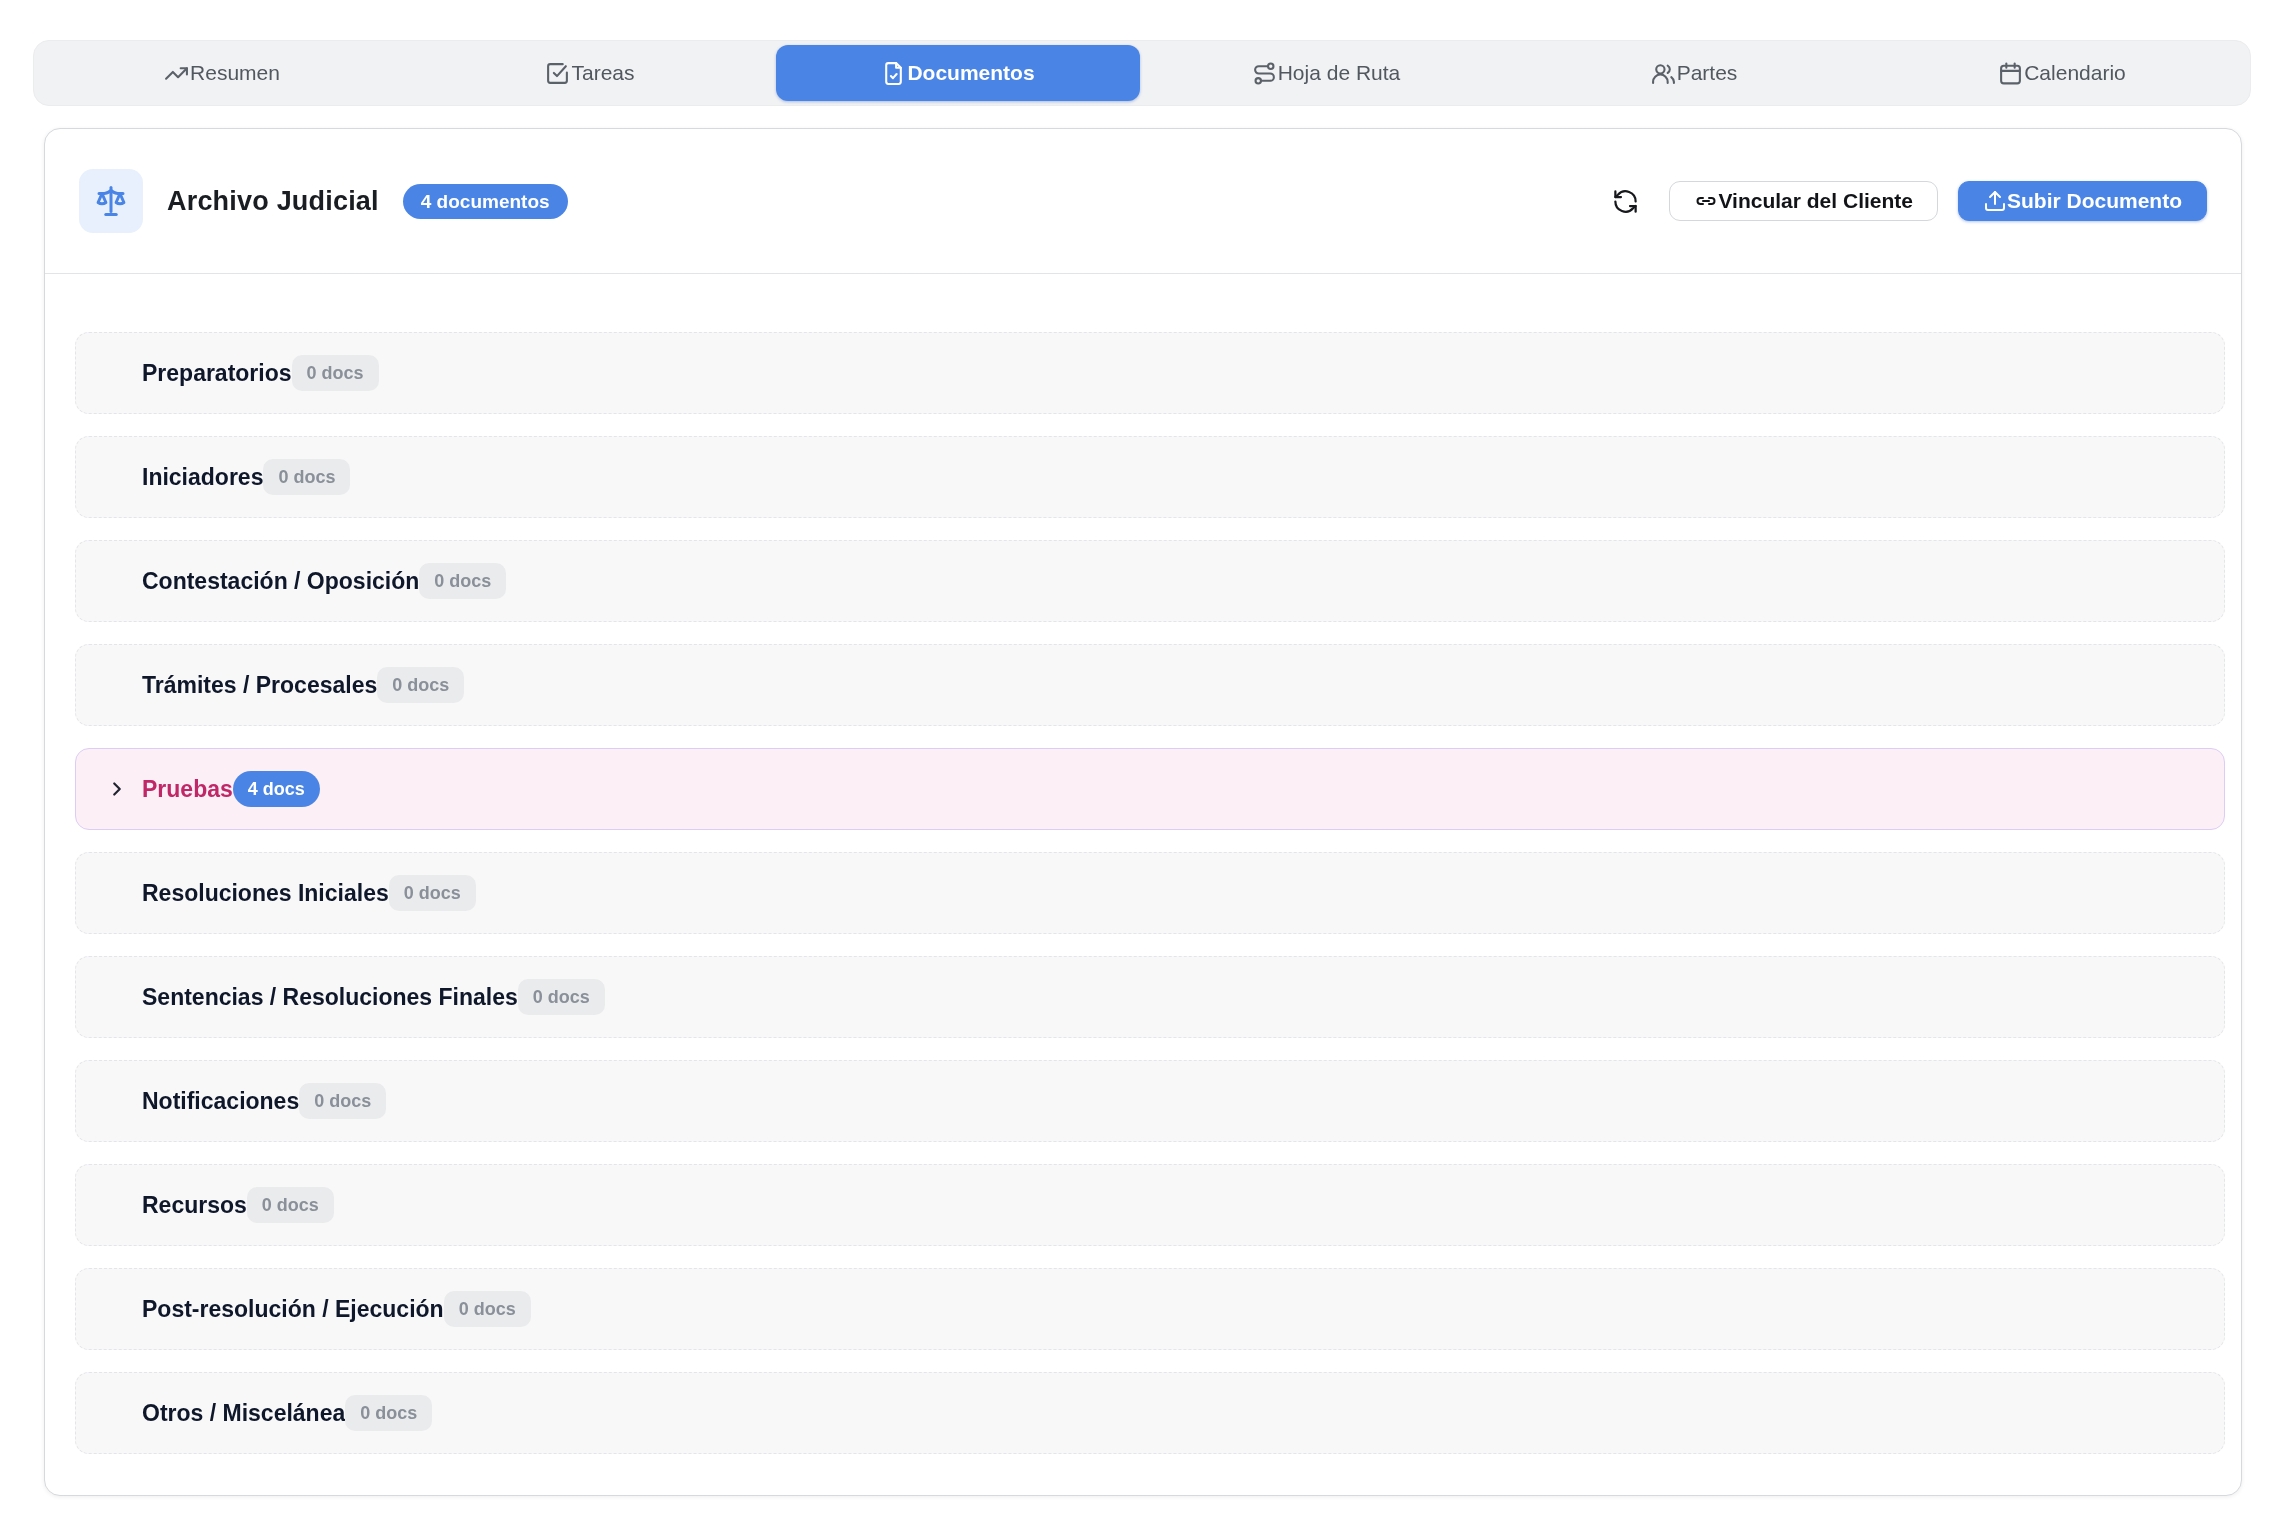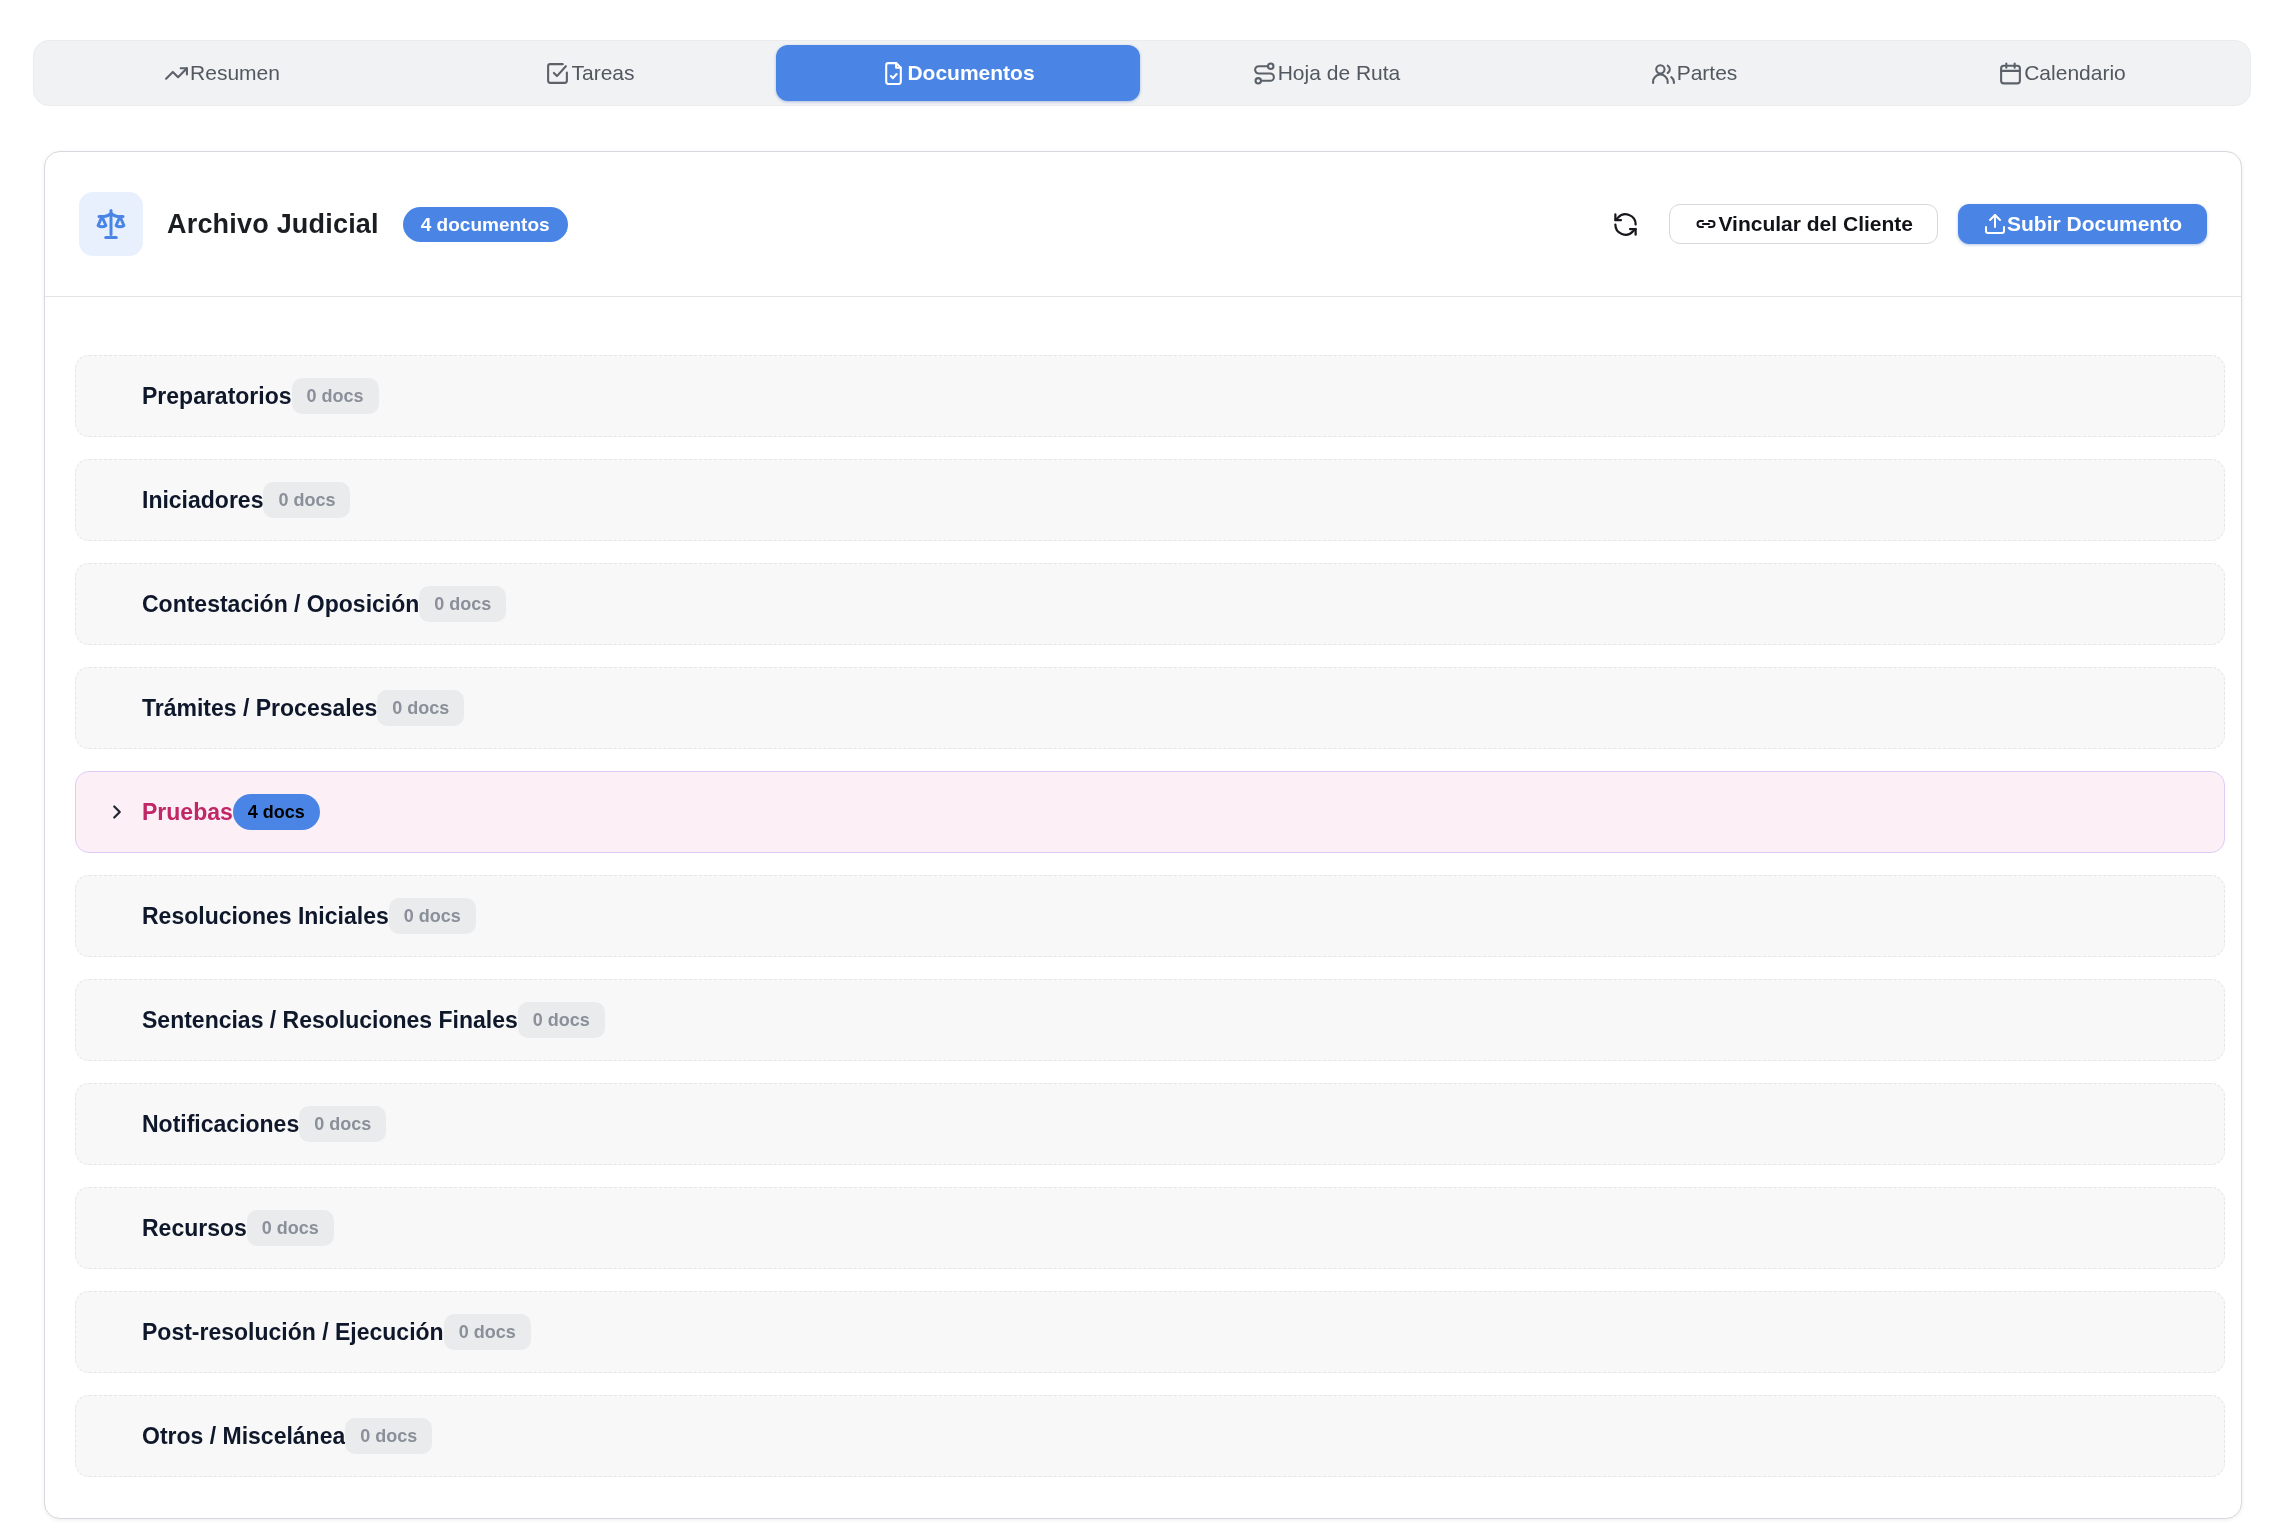--- a/index.html
+++ b/index.html
@@ -18,21 +18,21 @@
     font-family: inherit; font-size: 21px; font-weight: 500; color: #525860;
     border-radius: 12px; cursor: pointer; white-space: nowrap;
   }
   .tab svg { width: 25px; height: 25px; stroke: #5b6169; }
   .tab.active { background: #4a85e6; color: #ffffff; font-weight: 600;
     box-shadow: 0 1px 3px rgba(40,90,180,.35); }
   .tab.active svg { stroke: #ffffff; }
 
   
   .card {
-    position: absolute; left: 44px; top: 151px; width: 2198px; height: 1368px;
+    position: absolute; left: 44px; top: 128px; width: 2198px; height: 1368px;
     background: #ffffff; border: 1px solid #d6d9dd; border-radius: 16px;
     box-shadow: 0 1px 4px rgba(0,0,0,.07); overflow: hidden;
     display: flex; flex-direction: column;
   }
   .card-header {
     height: 145px; flex: 0 0 auto; padding: 0 34px;
     display: flex; align-items: center; justify-content: space-between;
     border-bottom: 1px solid #e2e4e8;
   }
   .header-left { display: flex; align-items: center; gap: 24px; }
@@ -81,21 +81,21 @@
   }
   .cat-row.active {
     background: #fdeff6; border: 1px solid #dccdf6; padding-left: 30px;
   }
   .cat-row.active .chev {
     width: 22px; height: 22px; margin-right: 14px; flex: 0 0 auto;
     display: flex; align-items: center; justify-content: center;
   }
   .cat-row.active .chev svg { width: 22px; height: 22px; stroke: #1f2430; }
   .cat-row.active .cat-label { color: #c02767; font-weight: 700; }
-  .cat-row.active .cat-badge { background: #4a85e6; color: #000000; border-radius: 999px; }
+  .cat-row.active .cat-badge { background: #4a85e6; color: #ffffff; border-radius: 999px; }
 </style>
 </head>
 <body>
 
 <nav class="tabbar">
   <button class="tab">
     <svg viewBox="0 0 24 24" fill="none" stroke-width="2" stroke-linecap="round" stroke-linejoin="round">
         <polyline points="22 7 13.5 15.5 8.5 10.5 2 17"></polyline>
         <polyline points="16 7 22 7 22 13"></polyline>
       </svg>

